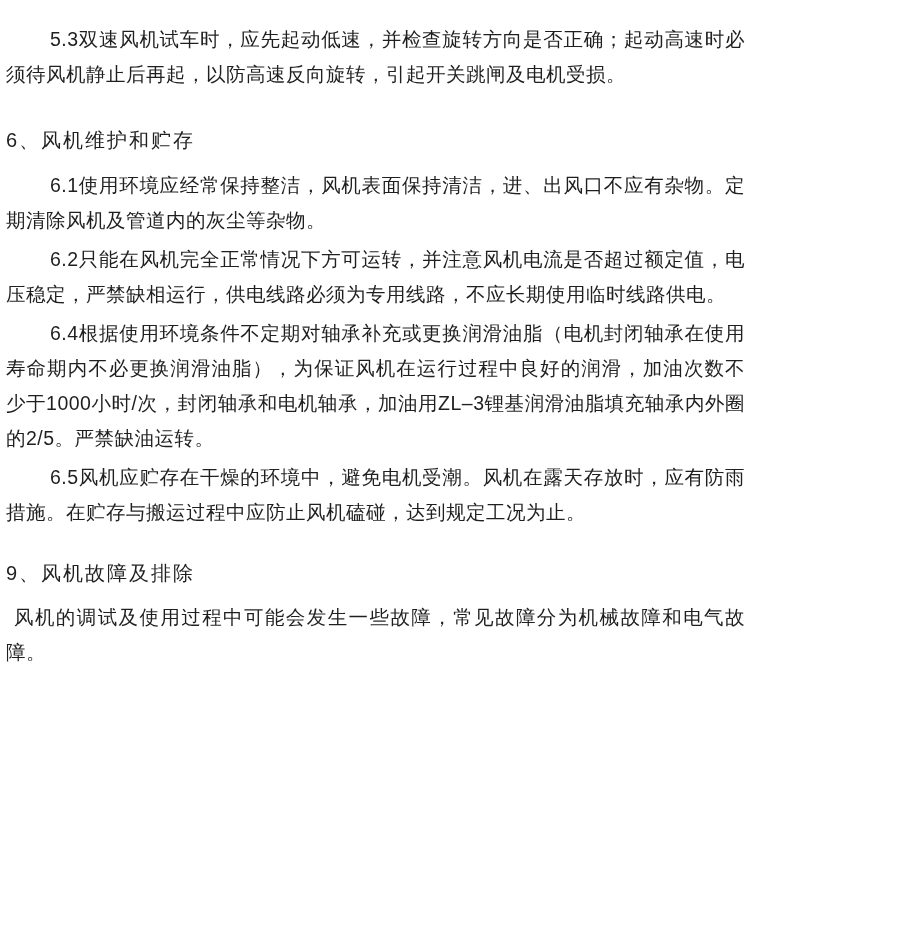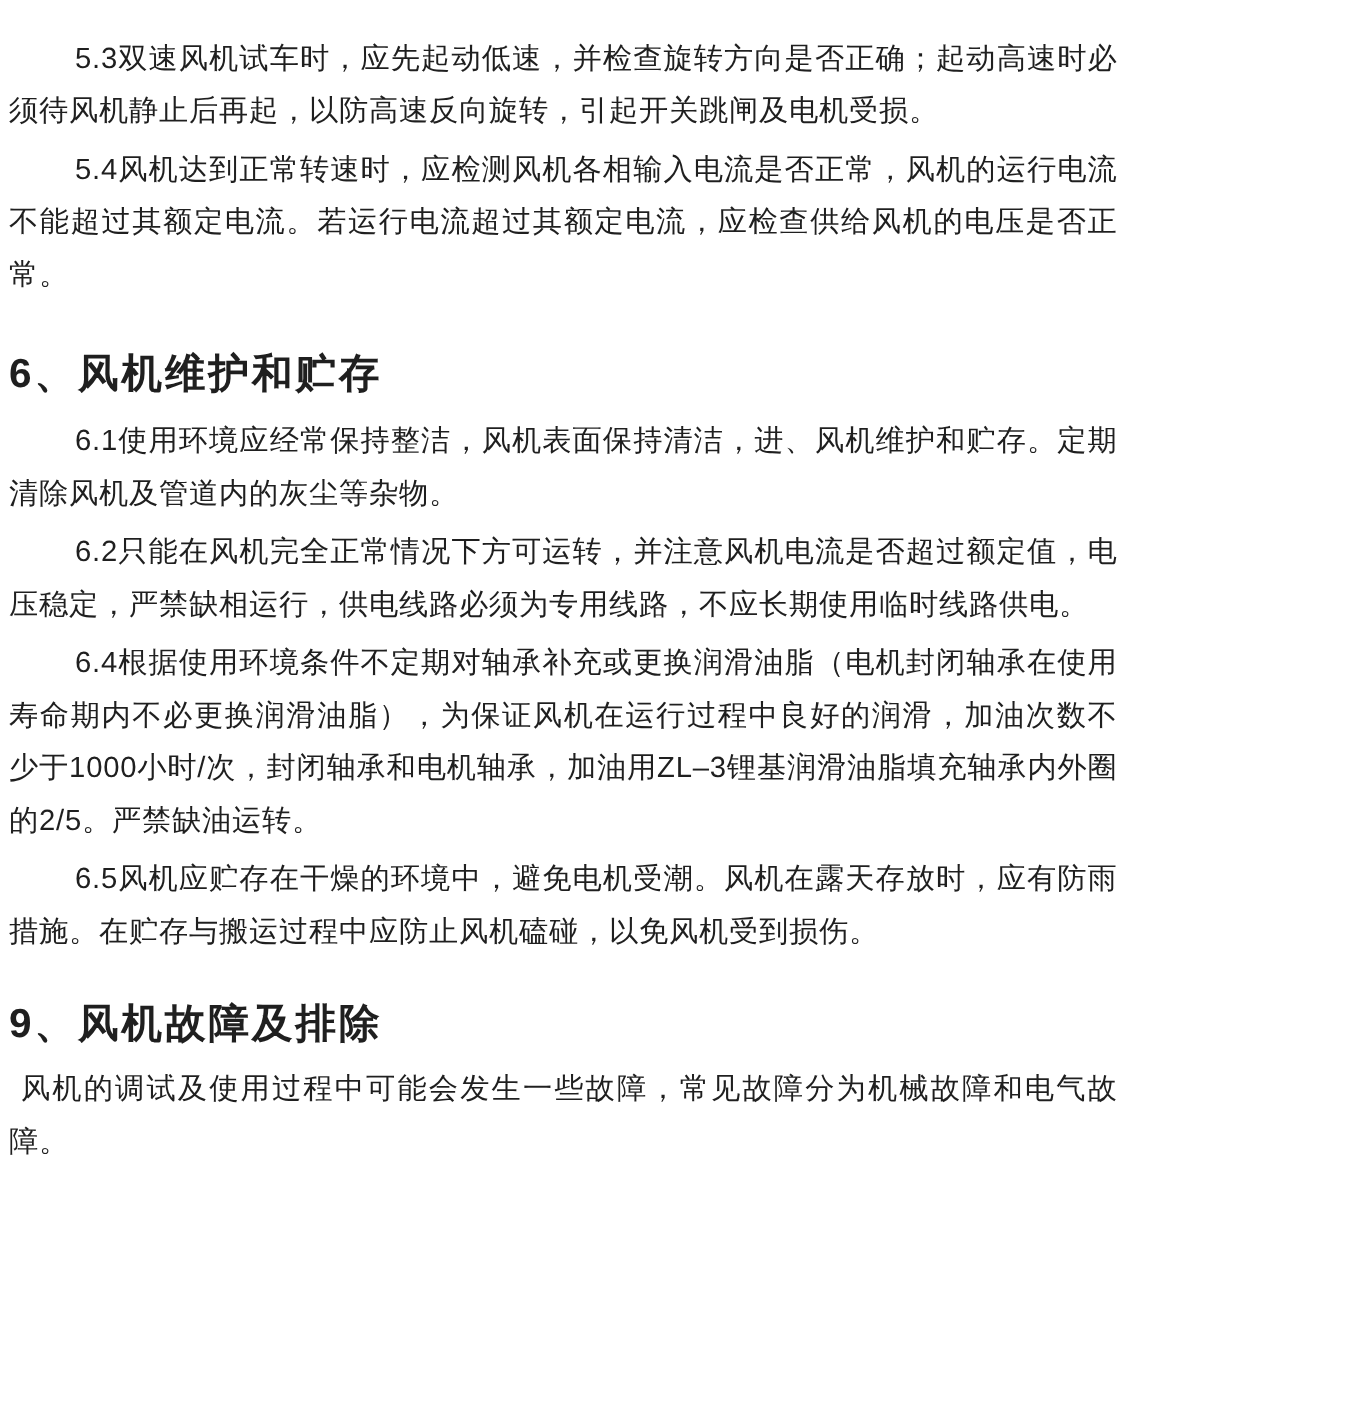--- a/index.html
+++ b/index.html
@@ -25,49 +25,48 @@
     text-align: justify;
     text-indent: 44px;
     letter-spacing: 0.5px;
     word-break: break-all;
   }
   .para.no-indent {
     text-indent: 8px;
   }
   .section-heading {
     margin: 30px 0 10px 0;
-    font-size: 27px;
+    font-size: 20px;
     line-height: 36px;
-    font-weight: bold;
+    font-weight: normal;
     letter-spacing: 2px;
     text-indent: 0;
   }
   .section-heading.h7 {
     margin-top: 25px;
     margin-bottom: 9px;
   }
 </style>
 </head>
 <body>
 
 <div class="page">
 
   <p class="para">5.3双速风机试车时，应先起动低速，并检查旋转方向是否正确；起动高速时必须待风机静止后再起，以防高速反向旋转，引起开关跳闸及电机受损。</p>
 
-  <p class="para">5.4风机达到正常转速时，应检测风机各相输入电流是否正常，风机的运行电流不能超过其额定电流。若运行电流超过其额定电流，应检查供给风机的电压是否正常。</p>
 
 
   <h2 class="section-heading">6、风机维护和贮存</h2>
 
-  <p class="para">6.1使用环境应经常保持整洁，风机表面保持清洁，进、风机维护和贮存。定期清除风机及管道内的灰尘等杂物。</p>
+  <p class="para">6.1使用环境应经常保持整洁，风机表面保持清洁，进、出风口不应有杂物。定期清除风机及管道内的灰尘等杂物。</p>
 
   <p class="para">6.2只能在风机完全正常情况下方可运转，并注意风机电流是否超过额定值，电压稳定，严禁缺相运行，供电线路必须为专用线路，不应长期使用临时线路供电。</p>
 
 
   <p class="para">6.4根据使用环境条件不定期对轴承补充或更换润滑油脂（电机封闭轴承在使用寿命期内不必更换润滑油脂），为保证风机在运行过程中良好的润滑，加油次数不少于1000小时/次，封闭轴承和电机轴承，加油用ZL–3锂基润滑油脂填充轴承内外圈的2/5。严禁缺油运转。</p>
 
-  <p class="para">6.5风机应贮存在干燥的环境中，避免电机受潮。风机在露天存放时，应有防雨措施。在贮存与搬运过程中应防止风机磕碰，以免风机受到损伤。</p>
+  <p class="para">6.5风机应贮存在干燥的环境中，避免电机受潮。风机在露天存放时，应有防雨措施。在贮存与搬运过程中应防止风机磕碰，达到规定工况为止。</p>
 
   <h2 class="section-heading h7">9、风机故障及排除</h2>
 
   <p class="para no-indent">风机的调试及使用过程中可能会发生一些故障，常见故障分为机械故障和电气故障。</p>
 
 </div>
 
 </body></html>

